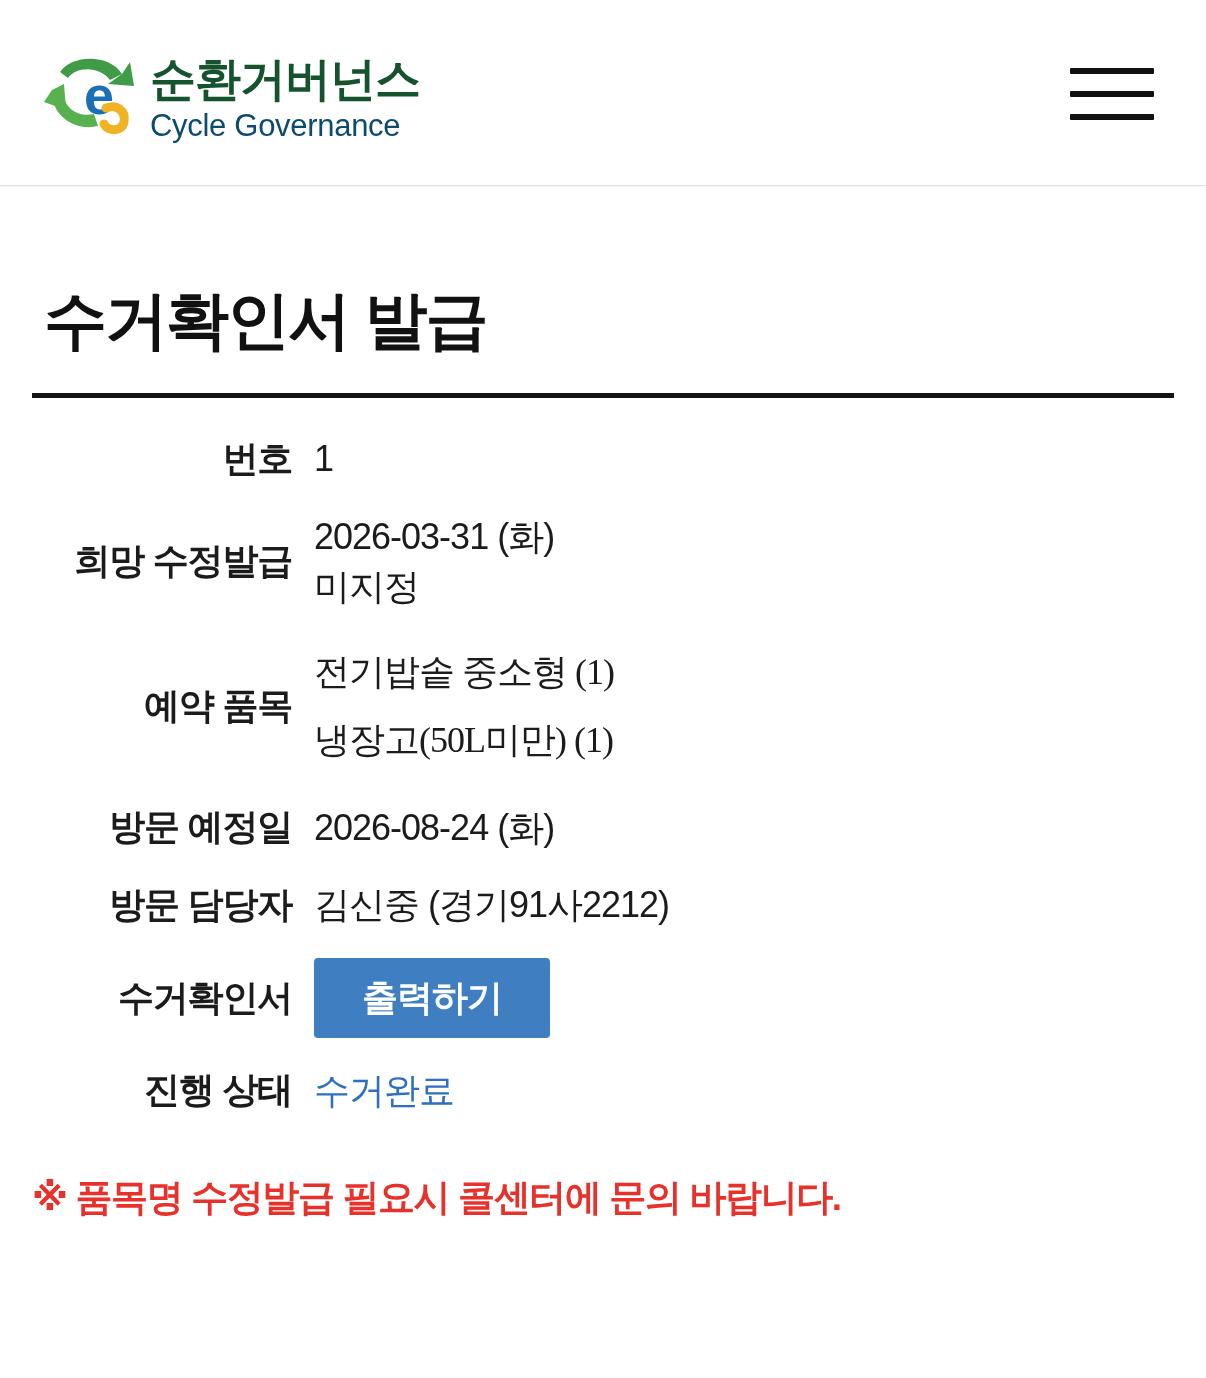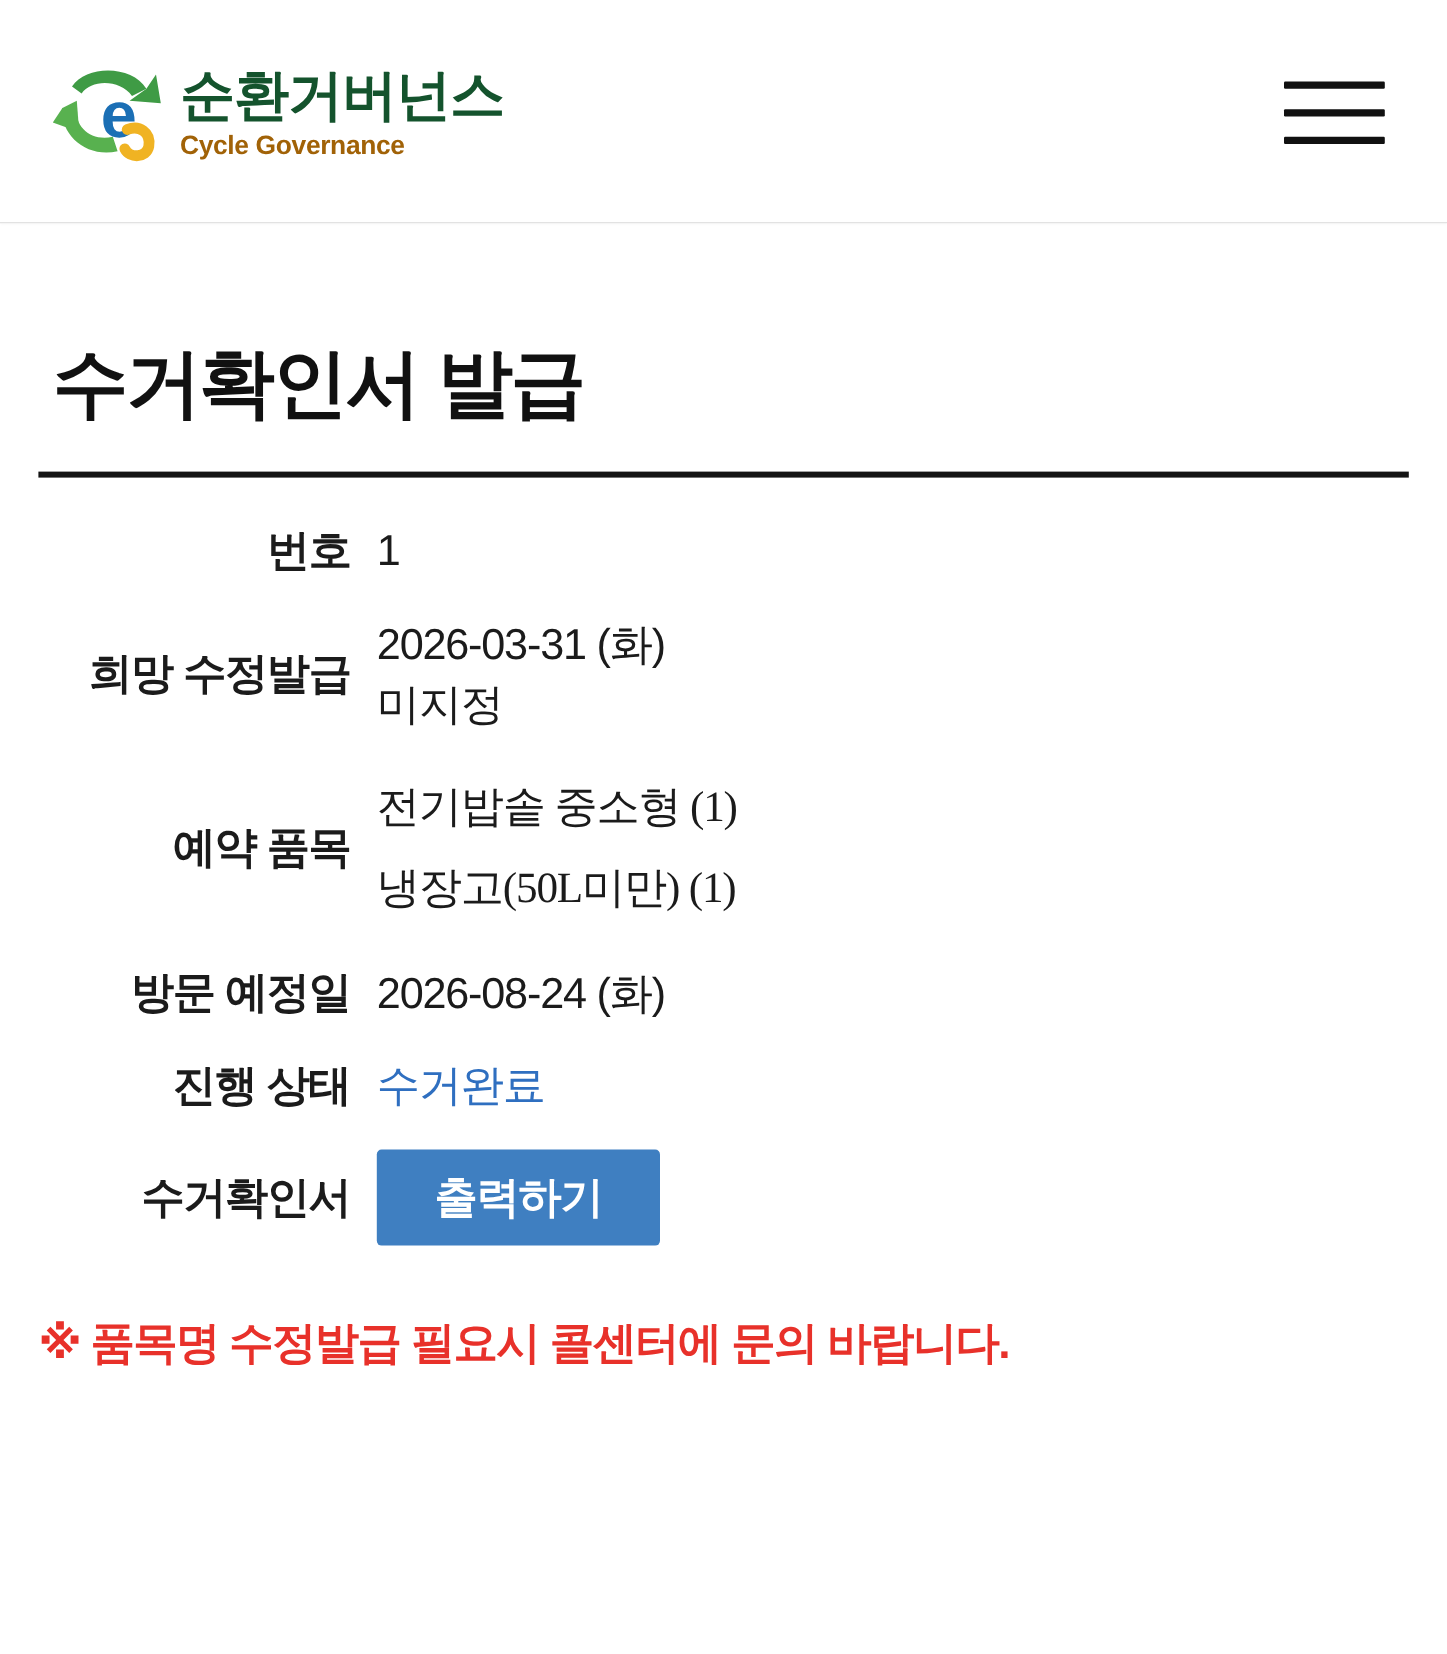--- a/index.html
+++ b/index.html
@@ -44,23 +44,23 @@
   .brand-ko {
     font-size: 46px;
     font-weight: 700;
     letter-spacing: -1px;
     color: #111111;
   }
   .brand-ko .seg-green { color: #14532d; }
   .brand-ko .seg-dark { color: #14532d; }
   .brand-en {
     margin-top: 8px;
-    font-size: 22px;
-    font-weight: 700;
-    color: #a16207;
+    font-size: 31px;
+    font-weight: 400;
+    color: #0c4a6e;
     letter-spacing: -0.3px;
   }
   .menu-button {
     position: absolute;
     right: 52px;
     top: 62px;
     width: 84px;
     height: 64px;
     display: flex;
     flex-direction: column;
@@ -211,31 +211,37 @@
         </td>
       </tr>
 
       <tr>
         <th>방문 예정일</th>
         <td>
           <span class="line">2026-08-24 (화)</span>
         </td>
       </tr>
 
+      <tr>
+        <th>방문 담당자</th>
+        <td>
+          <span class="line">김신중 (경기91사2212)</span>
+        </td>
+      </tr>
+
+      <tr>
+        <th>수거확인서</th>
+        <td>
+          <button class="print-button">출력하기</button>
+        </td>
+      </tr>
 
       <tr>
         <th>진행 상태</th>
         <td>
           <a href="#" class="status-link">수거완료</a>
-        </td>
-      </tr>
-
-      <tr>
-        <th>수거확인서</th>
-        <td>
-          <button class="print-button">출력하기</button>
         </td>
       </tr>
     </tbody>
   </table>
 
   <p class="notice">※ 품목명 수정발급 필요시 콜센터에 문의 바랍니다.</p>
 </main>
 
 </body></html>

